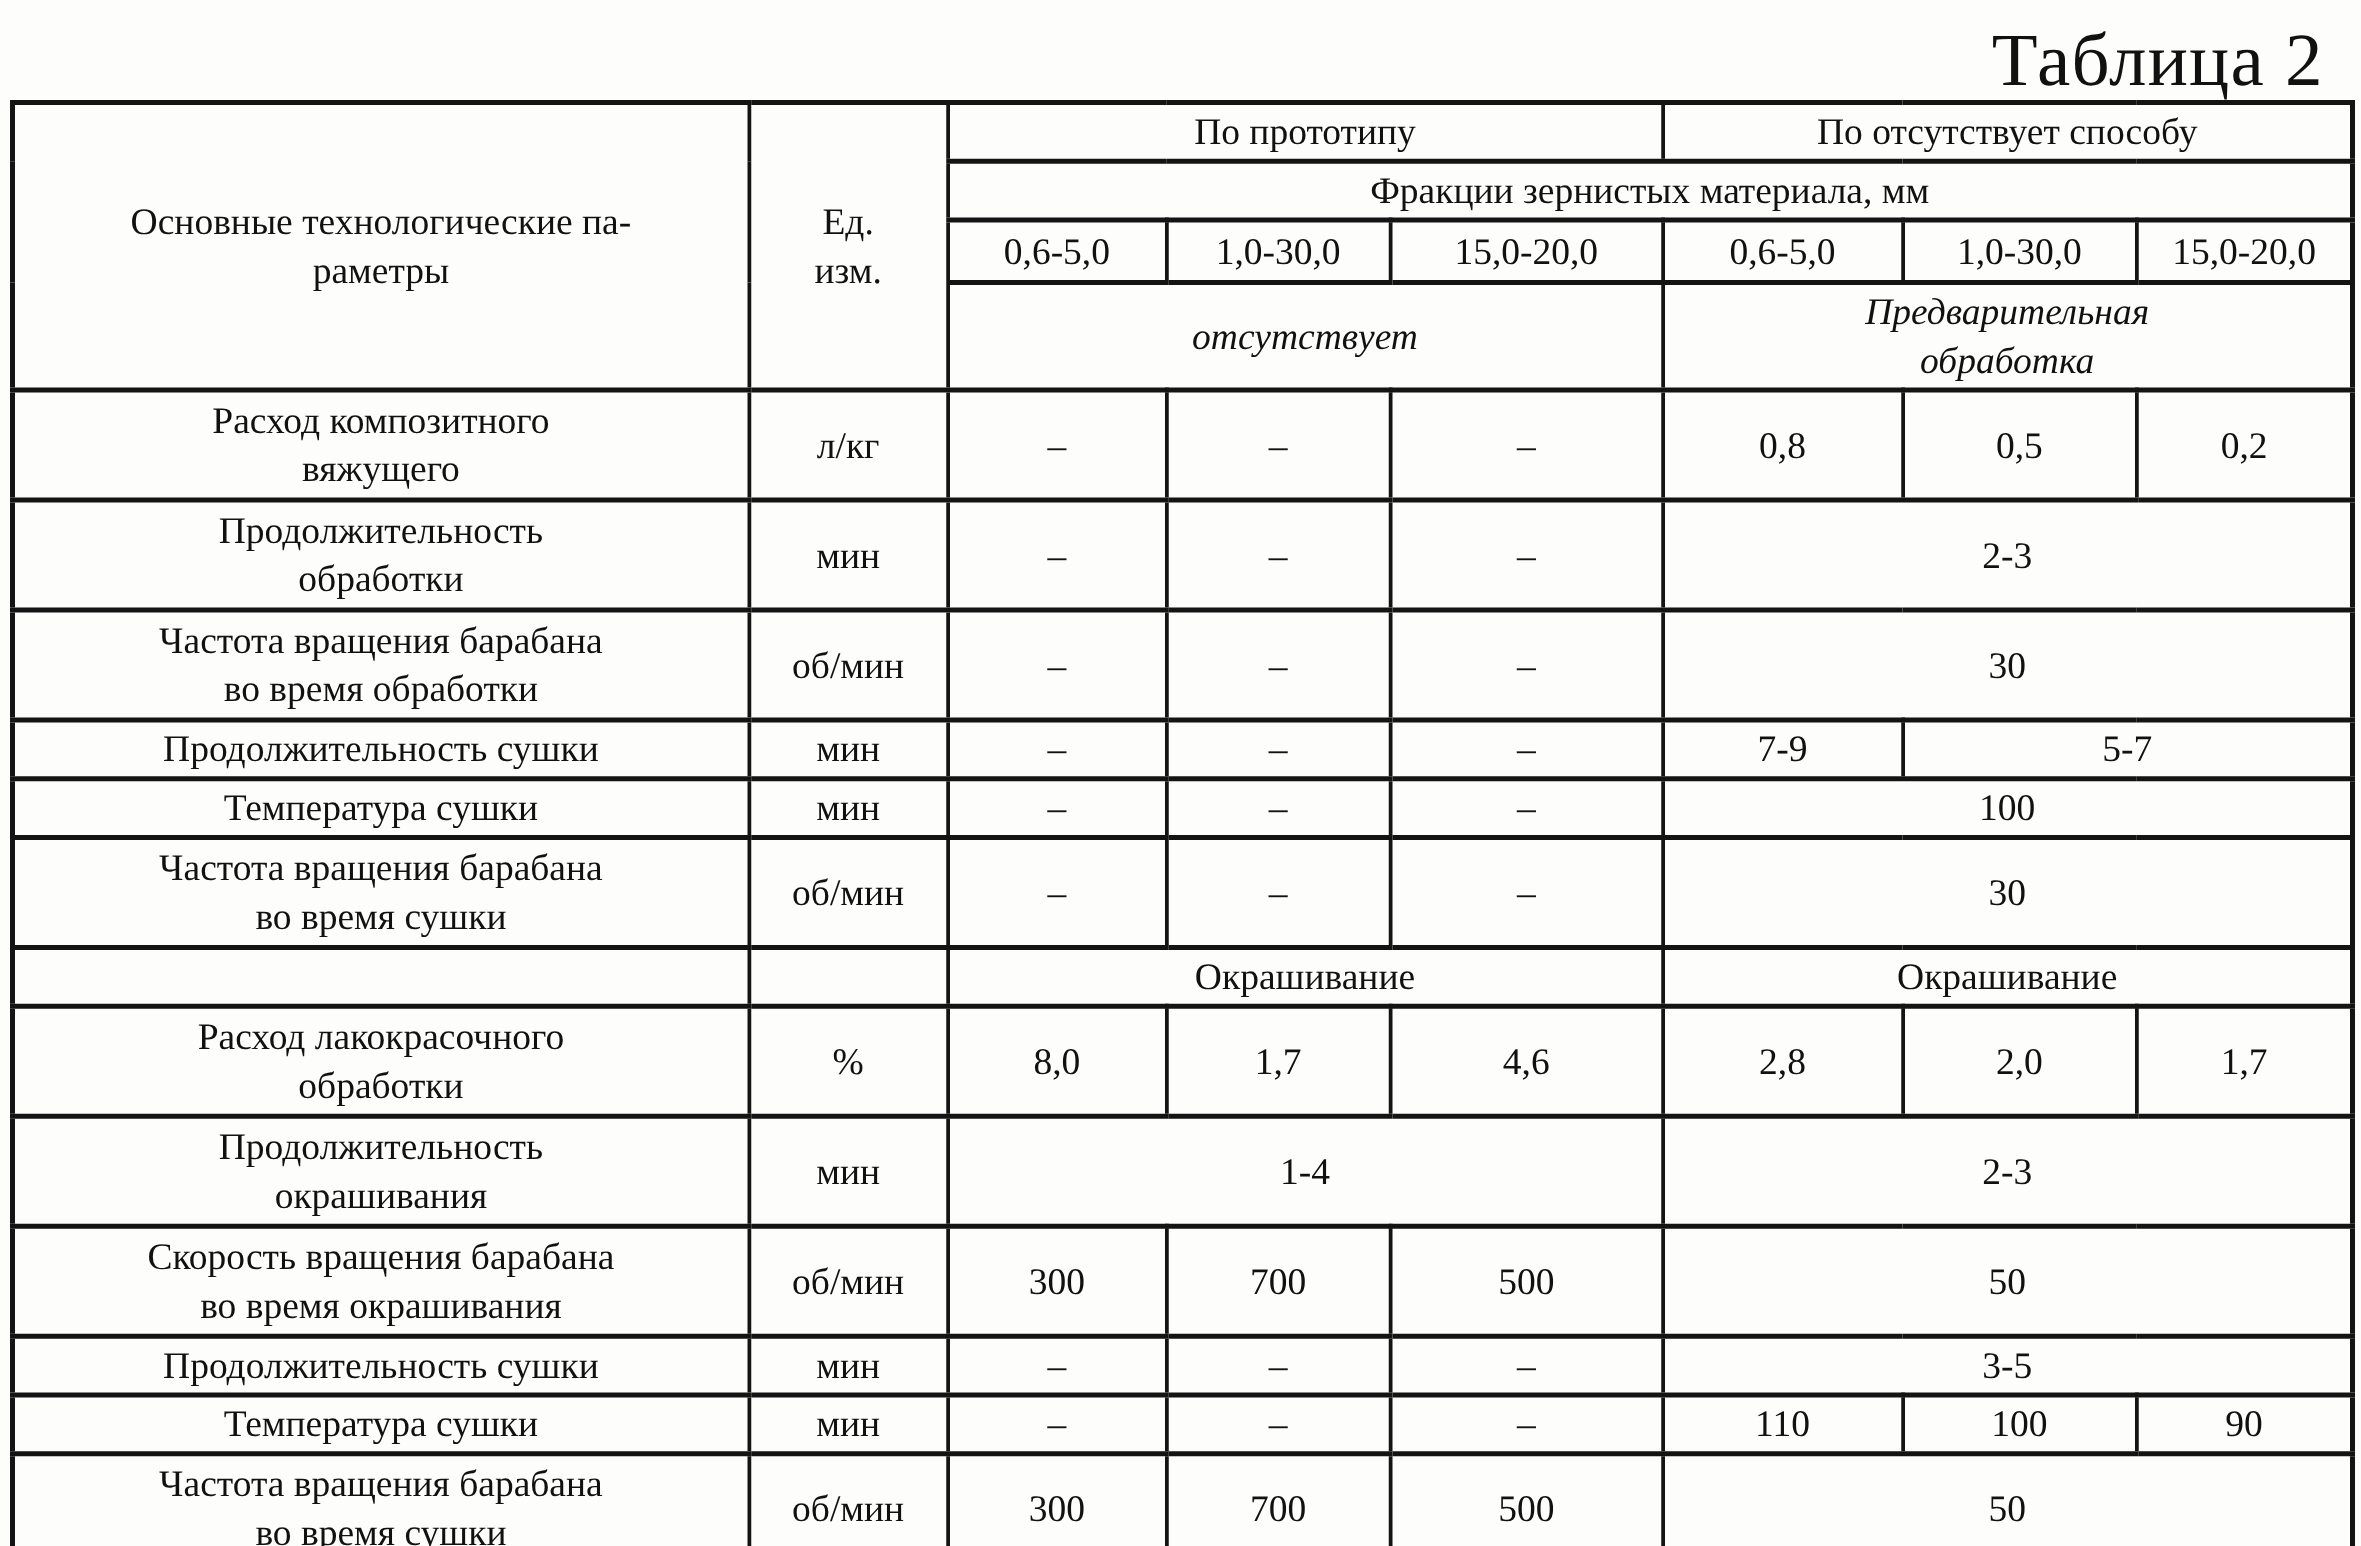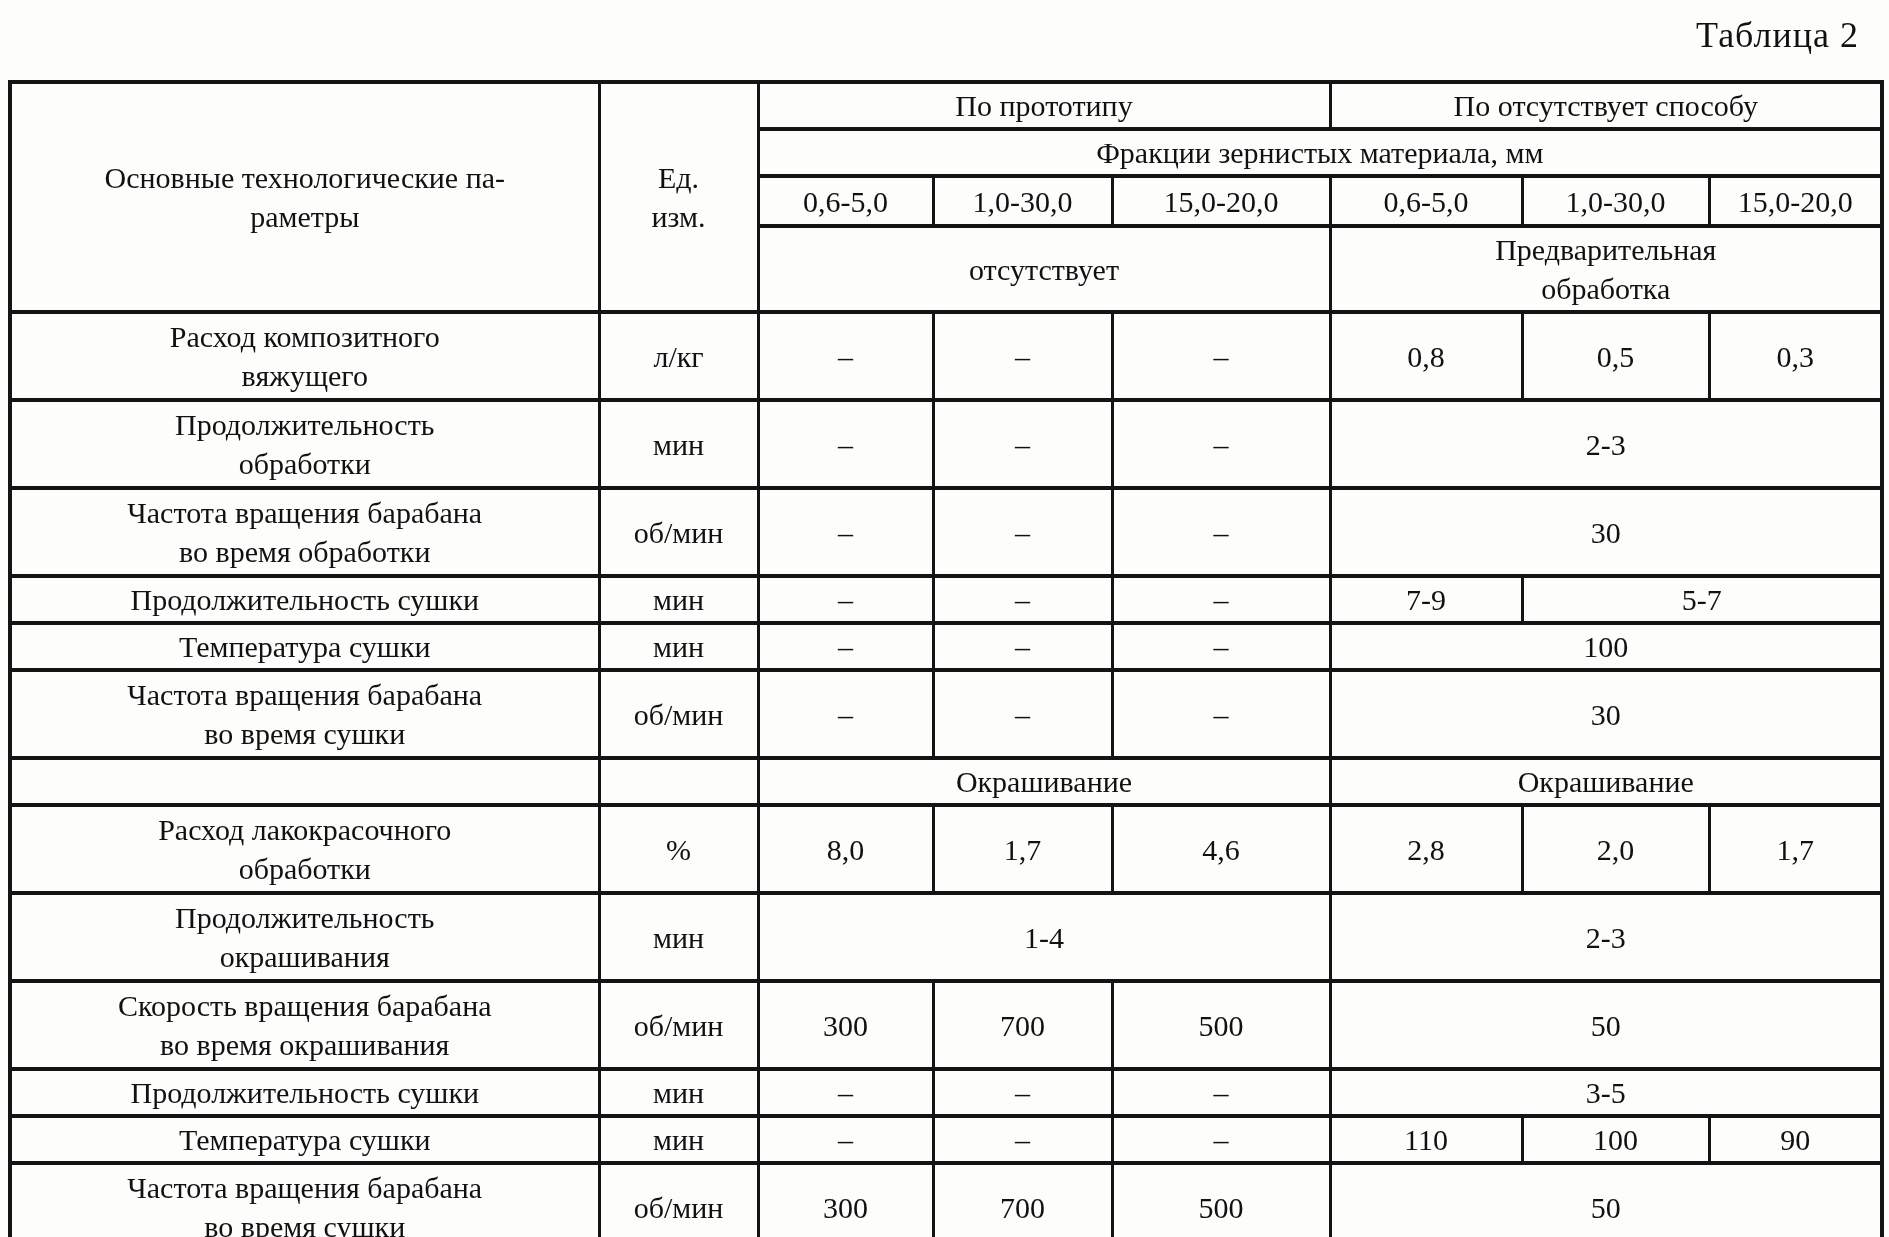--- a/index.html
+++ b/index.html
@@ -7,21 +7,21 @@
     width: 1889px; height: 1237px;
     background: #fdfdfc;
     font-family: "Liberation Serif", "DejaVu Serif", serif;
     color: #111;
     overflow: hidden;
   }
   .page { width: 1889px; height: 1237px; position: relative; }
   .doc-title {
     text-align: right;
     padding: 14px 30px 0 0;
-    font-size: 36px;
+    font-size: 60px;
     letter-spacing: 1px;
     height: 62px;
     box-sizing: border-box;
   }
   table.params {
     border-collapse: collapse;
     table-layout: fixed;
     width: 1872px;
     margin: 18px 0 0 8px;
   }
@@ -48,21 +48,21 @@
     text-align: center;
     font-size: 30px;
   }
   td.unit-cell { font-size: 29px; margin-left: 24px; }
   tr.rh-tall   { height: 88px; }
   tr.rh-short  { height: 46px; }
   tr.rh-mid    { height: 42px; }
   tr.rh-h1     { height: 45px; }
   tr.rh-h2     { height: 45px; }
   tr.rh-h3     { height: 50px; }
-  tr.rh-h4     { height: 84px; }
+  tr.rh-h4     { height: 84px; font-style: italic; }
 </style>
 </head>
 <body>
 
 <div class="page">
 
   <div class="doc-title">Таблица 2</div>
 
   <table class="params">
     <colgroup>
@@ -104,21 +104,21 @@
 
     <tr class="rh-tall">
       <td class="param-cell">Расход композитного
 вяжущего</td>
       <td class="unit-cell">л/кг</td>
       <td>–</td>
       <td>–</td>
       <td>–</td>
       <td>0,8</td>
       <td>0,5</td>
-      <td>0,3</td>
+      <td>0,2</td>
     </tr>
 
     <tr class="rh-tall">
       <td class="param-cell">Продолжительность
 обработки</td>
       <td class="unit-cell">мин</td>
       <td>–</td>
       <td>–</td>
       <td>–</td>
       <td colspan="3">2-3</td>

